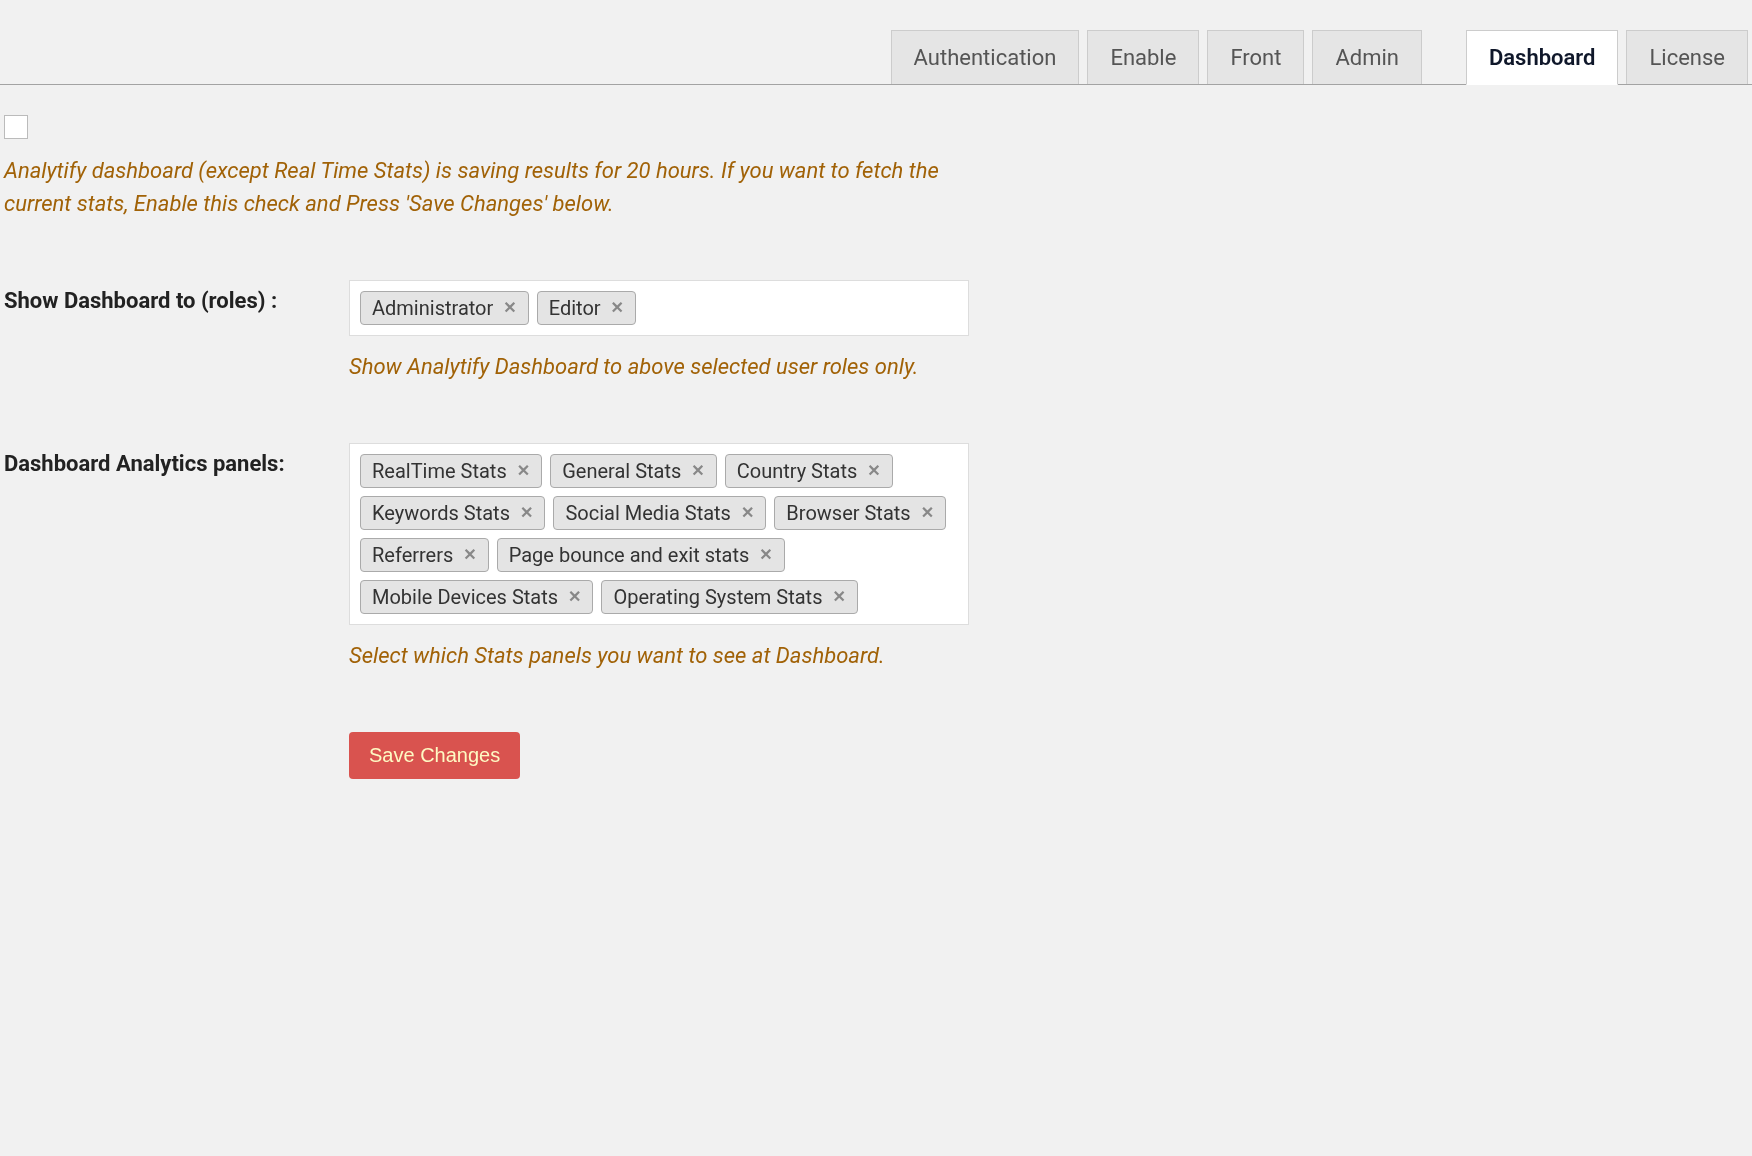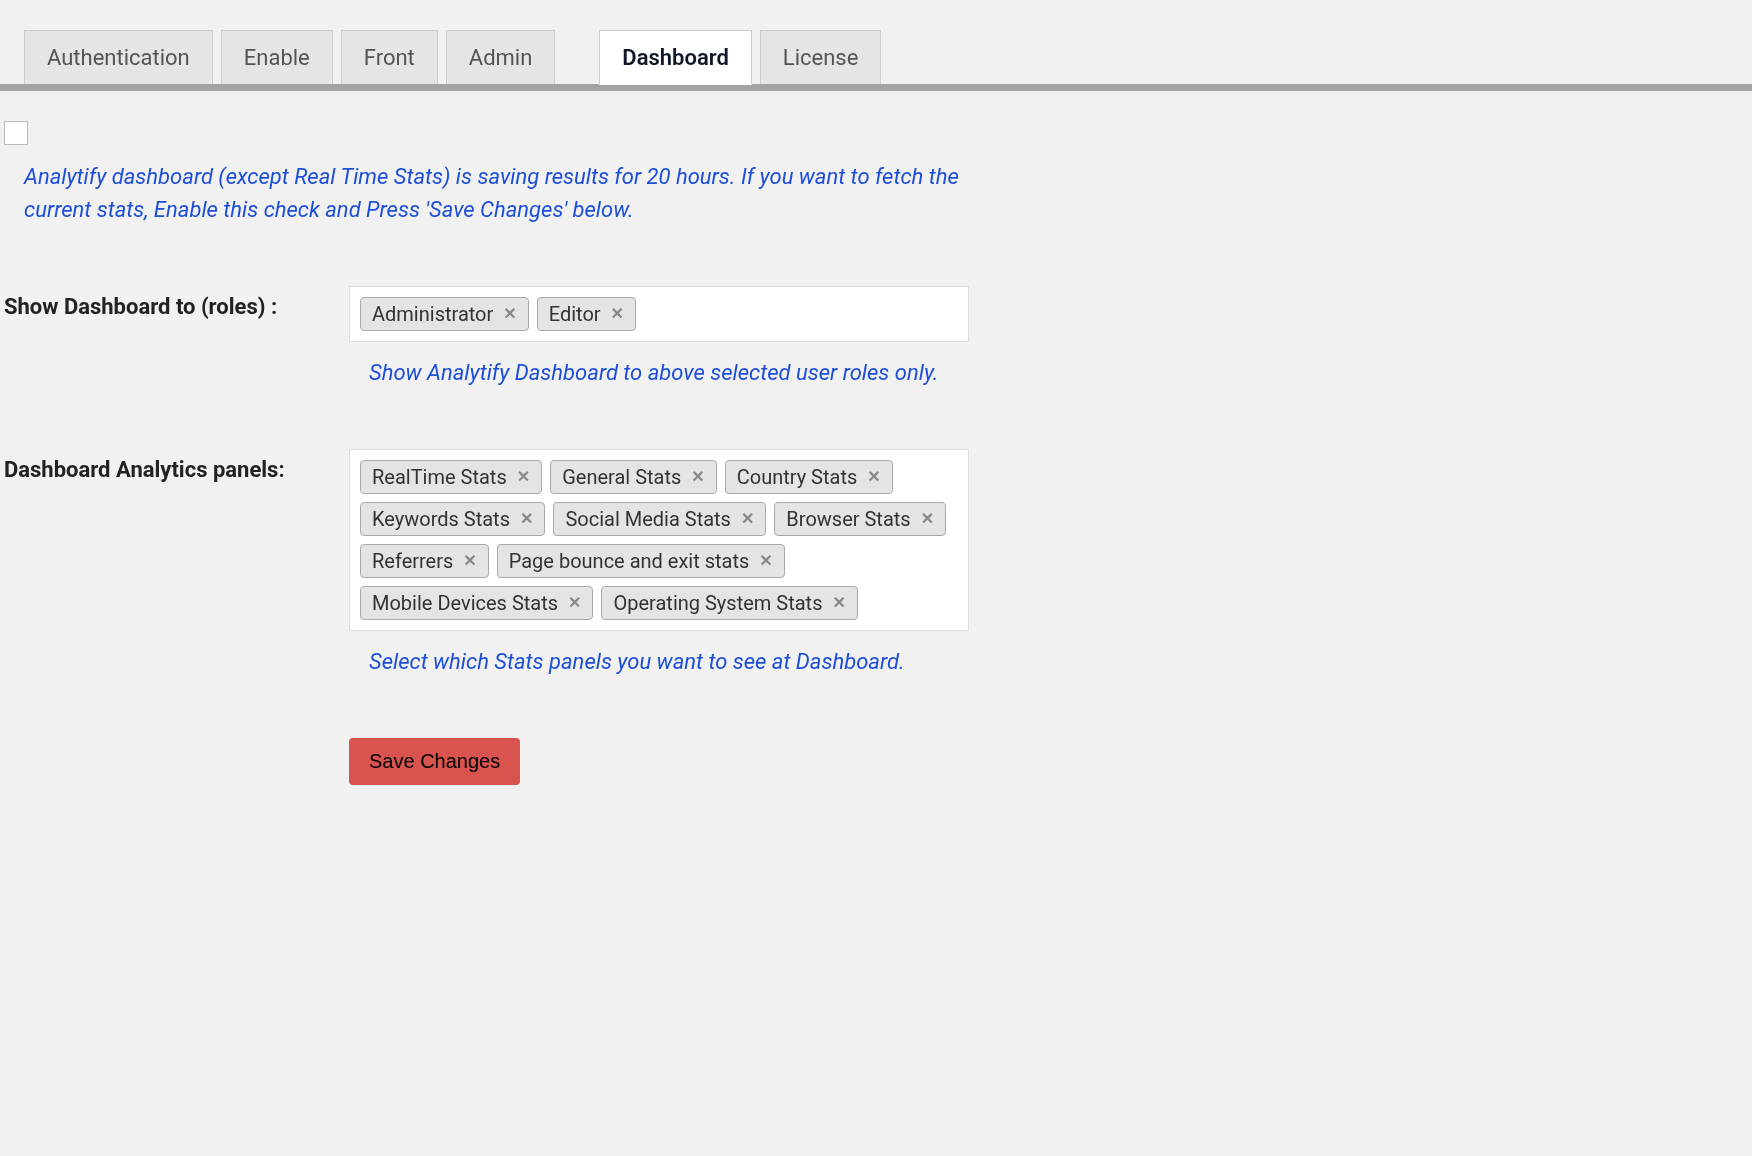--- a/index.html
+++ b/index.html
@@ -10,22 +10,23 @@
     body {
       font-family: -apple-system, BlinkMacSystemFont, "Segoe UI", Roboto, sans-serif;
       background: #f1f1f1;
       padding: 0;
       font-size: 20px;
       color: #222;
     }
     .tabs {
       display: flex;
       gap: 8px;
-      padding: 30px 4px 0 24px;
-      border-bottom: 7px solid #a3a3a3;
+      padding: 30px 4px 0 15px;
+      border-bottom: 1px solid #a3a3a3;
+      justify-content: flex-end;
     }
     .tab {
       background: #e5e5e5;
       border: 1px solid #ccc;
       border-bottom: none;
       padding: 14px 22px;
       font-size: 22px;
       color: #555;
       cursor: pointer;
       position: relative;
@@ -60,24 +61,23 @@
     .checkbox-input {
       width: 24px;
       height: 24px;
       border: 1px solid #bbb;
       background: #fff;
       display: inline-block;
       margin-bottom: 10px;
     }
     .description {
       font-style: italic;
-      color: #1d4ed8;
+      color: #a16207;
       font-size: 22px;
       line-height: 1.5;
-      margin-left: 20px;
     }
     .tag-input {
       border: 1px solid #ddd;
       background: #fff;
       padding: 10px;
       margin-bottom: 14px;
       max-width: 620px;
       display: flex;
       flex-wrap: wrap;
       gap: 8px;
@@ -102,21 +102,21 @@
       cursor: pointer;
       font-size: 16px;
       line-height: 1;
     }
     .save-row {
       padding-left: 345px;
       margin-top: 40px;
     }
     .save-button {
       background: #d9534f;
-      color: #000000;
+      color: #fef9c3;
       border: none;
       border-radius: 4px;
       padding: 12px 20px;
       font-size: 20px;
       cursor: pointer;
     }
   </style>
 </head>
 <body>
 

